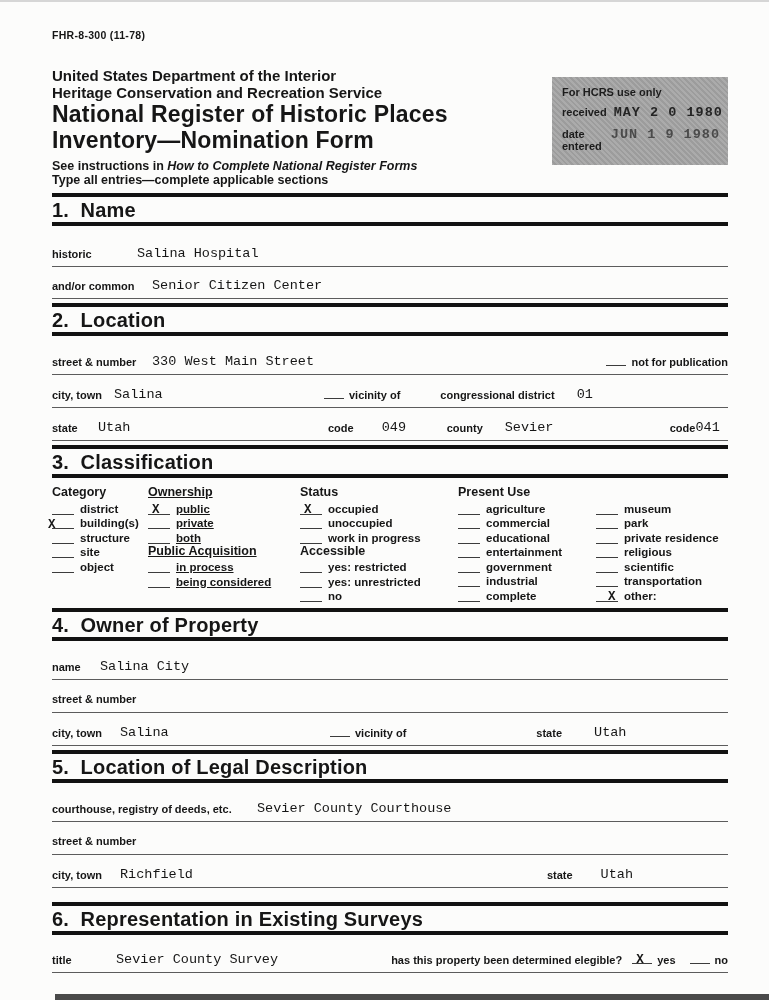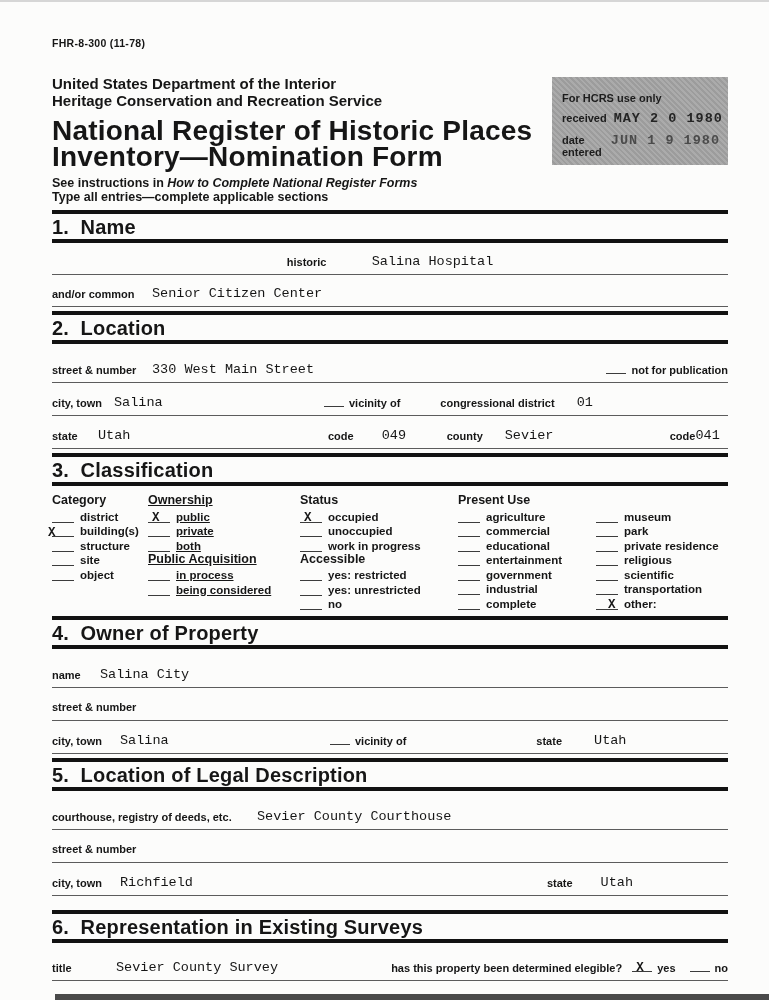--- a/index.html
+++ b/index.html
@@ -6,34 +6,34 @@
   .page{
     position:relative;
     width:769px;height:1000px;
     background:#fcfcfb;
     border-top:2px solid #d6d6d6;
     box-sizing:border-box;
     overflow:hidden;
     font-family:"Liberation Sans", sans-serif;
     color:#161616;
   }
-  .content{position:absolute;left:52px;top:8px;width:676px;}
+  .content{position:absolute;left:52px;top:0;width:676px;}
 
   
   .form-number{margin-top:27px;font-size:10.5px;font-weight:bold;letter-spacing:.3px;}
   .dept{margin-top:27px;font-size:15px;font-weight:bold;line-height:16.5px;}
-  .main-title{margin-top:9px;font-size:28px;font-weight:bold;line-height:26px;letter-spacing:.2px;}
+  .main-title{font-size:23px;font-weight:bold;line-height:26px;letter-spacing:.2px;}
   .instr{margin-top:7px;font-size:12.5px;font-weight:bold;line-height:13.5px;}
   .instr .it{font-style:italic;}
 
   
   .stamp{
     position:absolute;left:552px;top:75px;width:176px;height:88px;
     background:repeating-linear-gradient(45deg,#ababab 0 2px,#9c9c9c 2px 4px);
-    box-sizing:border-box;padding:15px 8px 0 10px;
+    box-sizing:border-box;padding:9px 8px 0 10px;
   }
   .stamp-row{display:flex;align-items:baseline;margin-bottom:7px;}
   .stamp-label{font-size:11px;font-weight:bold;color:#1c1c1c;}
   .stamp-date{font-family:"Liberation Mono","DejaVu Sans Mono",monospace;font-weight:bold;
     font-size:13.5px;letter-spacing:1px;margin-left:7px;color:#242424;white-space:nowrap;}
   .stamp-date.light{color:#3c3c3c;opacity:.85;}
 
   
   .sec-heading{
     border-top:4px solid #121212;border-bottom:4px solid #121212;
@@ -55,21 +55,21 @@
   
   .cls{display:flex;margin-top:7px;padding-bottom:6px;}
   .cls-col1{width:96px;}.cls-col2{width:152px;text-decoration:underline;}.cls-col3{width:158px;}
   .cls-col4{width:138px;}.cls-col5{width:132px;}
   .cls-h{font-size:12.5px;font-weight:bold;height:15px;}
   .chk{display:flex;align-items:flex-end;height:14.5px;font-size:11.5px;font-weight:bold;}
   .chk .blank{width:22px;margin-right:6px;height:8px;}
   .chk-label{white-space:nowrap;text-align:right;}
 
   
-  .mt-s1-1{margin-top:12px;justify-content:center;}
+  .mt-s1-1{margin-top:21px;}
   .mt-12{margin-top:12px;}
   .mt-13{margin-top:13px;}
   .mt-sec{margin-top:3px;}
   .sp40{width:40px;flex:none;}
 
   .bottom-bar{position:absolute;left:55px;bottom:0;width:714px;height:6px;background:#4a4a4a;}
 </style>
 </head>
 <body>
 

